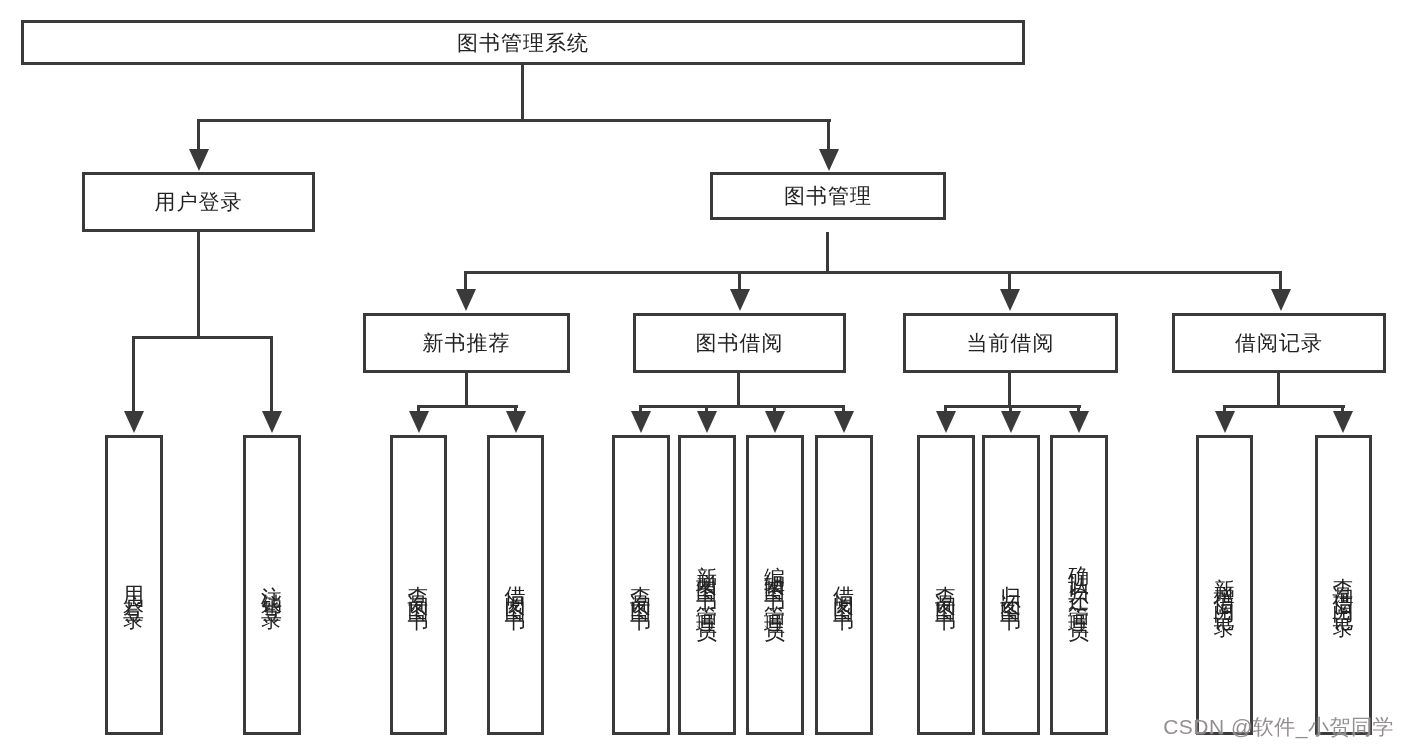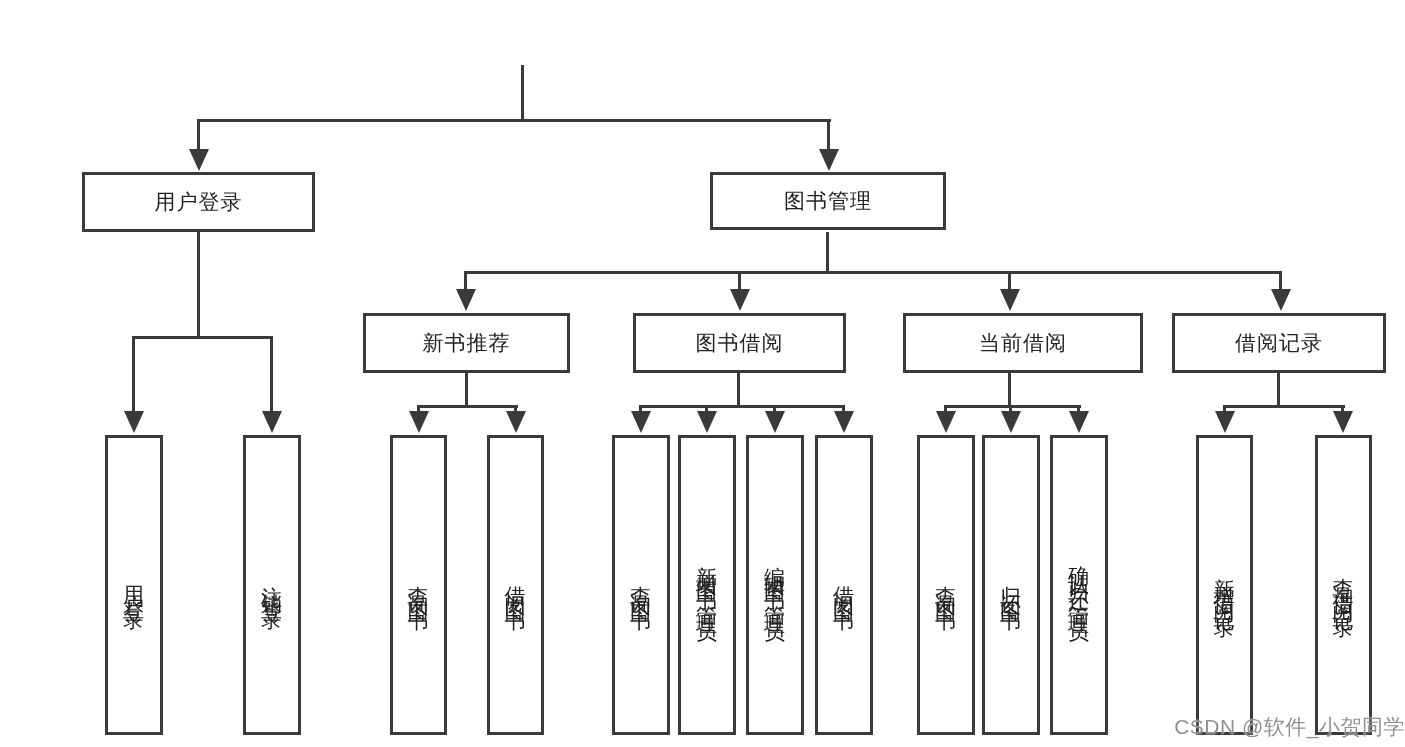--- a/index.html
+++ b/index.html
@@ -18,40 +18,41 @@
   }
   .hl,.vl{position:absolute;background:#3a3a3a;}
   .hl{height:3px;}
   .vl{width:3px;}
   .arw{
     position:absolute;width:0;height:0;
     border-left:10px solid transparent;border-right:10px solid transparent;
     border-top:22px solid #3a3a3a;
   }
   .watermark{
-    position:absolute;right:0;bottom:6px;z-index:10;
+    position:absolute;right:11px;bottom:6px;z-index:10;
     font-size:21px;color:rgba(138,134,134,0.92);letter-spacing:0.5px;
     text-shadow:0 0 2px rgba(255,255,255,0.9);
   }
 </style>
 </head>
 <body>
 
 <div class="canvas">
 
+  <div class="box" style="left:21px;top:20px;width:1004px;height:45px;">图书管理系统</div>
 
   <div class="vl" style="left:521px;top:65px;height:54px;"></div>
   <div class="hl" style="left:197px;top:119px;width:634px;"></div>
   <div class="vl" style="left:197px;top:119px;height:32px;"></div>
   <div class="vl" style="left:827px;top:119px;height:32px;"></div>
   <div class="arw" style="left:189px;top:149px;"></div>
   <div class="arw" style="left:819px;top:149px;"></div>
 
   <div class="box" style="left:82px;top:172px;width:233px;height:60px;">用户登录</div>
-  <div class="box" style="left:710px;top:172px;width:236px;height:58px;">图书管理</div>
+  <div class="box" style="left:710px;top:172px;width:236px;height:48px;">图书管理</div>
 
   <div class="vl" style="left:197px;top:232px;height:104px;"></div>
   <div class="hl" style="left:132px;top:336px;width:141px;"></div>
   <div class="vl" style="left:132px;top:336px;height:77px;"></div>
   <div class="vl" style="left:270px;top:336px;height:77px;"></div>
   <div class="arw" style="left:124px;top:411px;"></div>
   <div class="arw" style="left:262px;top:411px;"></div>
 
   <div class="vl" style="left:826px;top:232px;height:39px;"></div>
   <div class="hl" style="left:464px;top:271px;width:818px;"></div>
@@ -59,21 +60,21 @@
   <div class="vl" style="left:738px;top:271px;height:22px;"></div>
   <div class="vl" style="left:1008px;top:271px;height:22px;"></div>
   <div class="vl" style="left:1279px;top:271px;height:22px;"></div>
   <div class="arw" style="left:456px;top:289px;"></div>
   <div class="arw" style="left:730px;top:289px;"></div>
   <div class="arw" style="left:1000px;top:289px;"></div>
   <div class="arw" style="left:1271px;top:289px;"></div>
 
   <div class="box" style="left:633px;top:313px;width:213px;height:60px;">图书借阅</div>
   <div class="box" style="left:363px;top:313px;width:207px;height:60px;">新书推荐</div>
-  <div class="box" style="left:903px;top:313px;width:240px;height:60px;">当前借阅</div>
+  <div class="box" style="left:903px;top:313px;width:215px;height:60px;">当前借阅</div>
   <div class="box" style="left:1172px;top:313px;width:214px;height:60px;">借阅记录</div>
 
   <div class="vl" style="left:465px;top:373px;height:32px;"></div>
   <div class="hl" style="left:417px;top:405px;width:101px;"></div>
   <div class="vl" style="left:417px;top:405px;height:9px;"></div>
   <div class="vl" style="left:514px;top:405px;height:9px;"></div>
   <div class="arw" style="left:409px;top:411px;"></div>
   <div class="arw" style="left:506px;top:411px;"></div>
 
   <div class="vl" style="left:737px;top:373px;height:32px;"></div>

